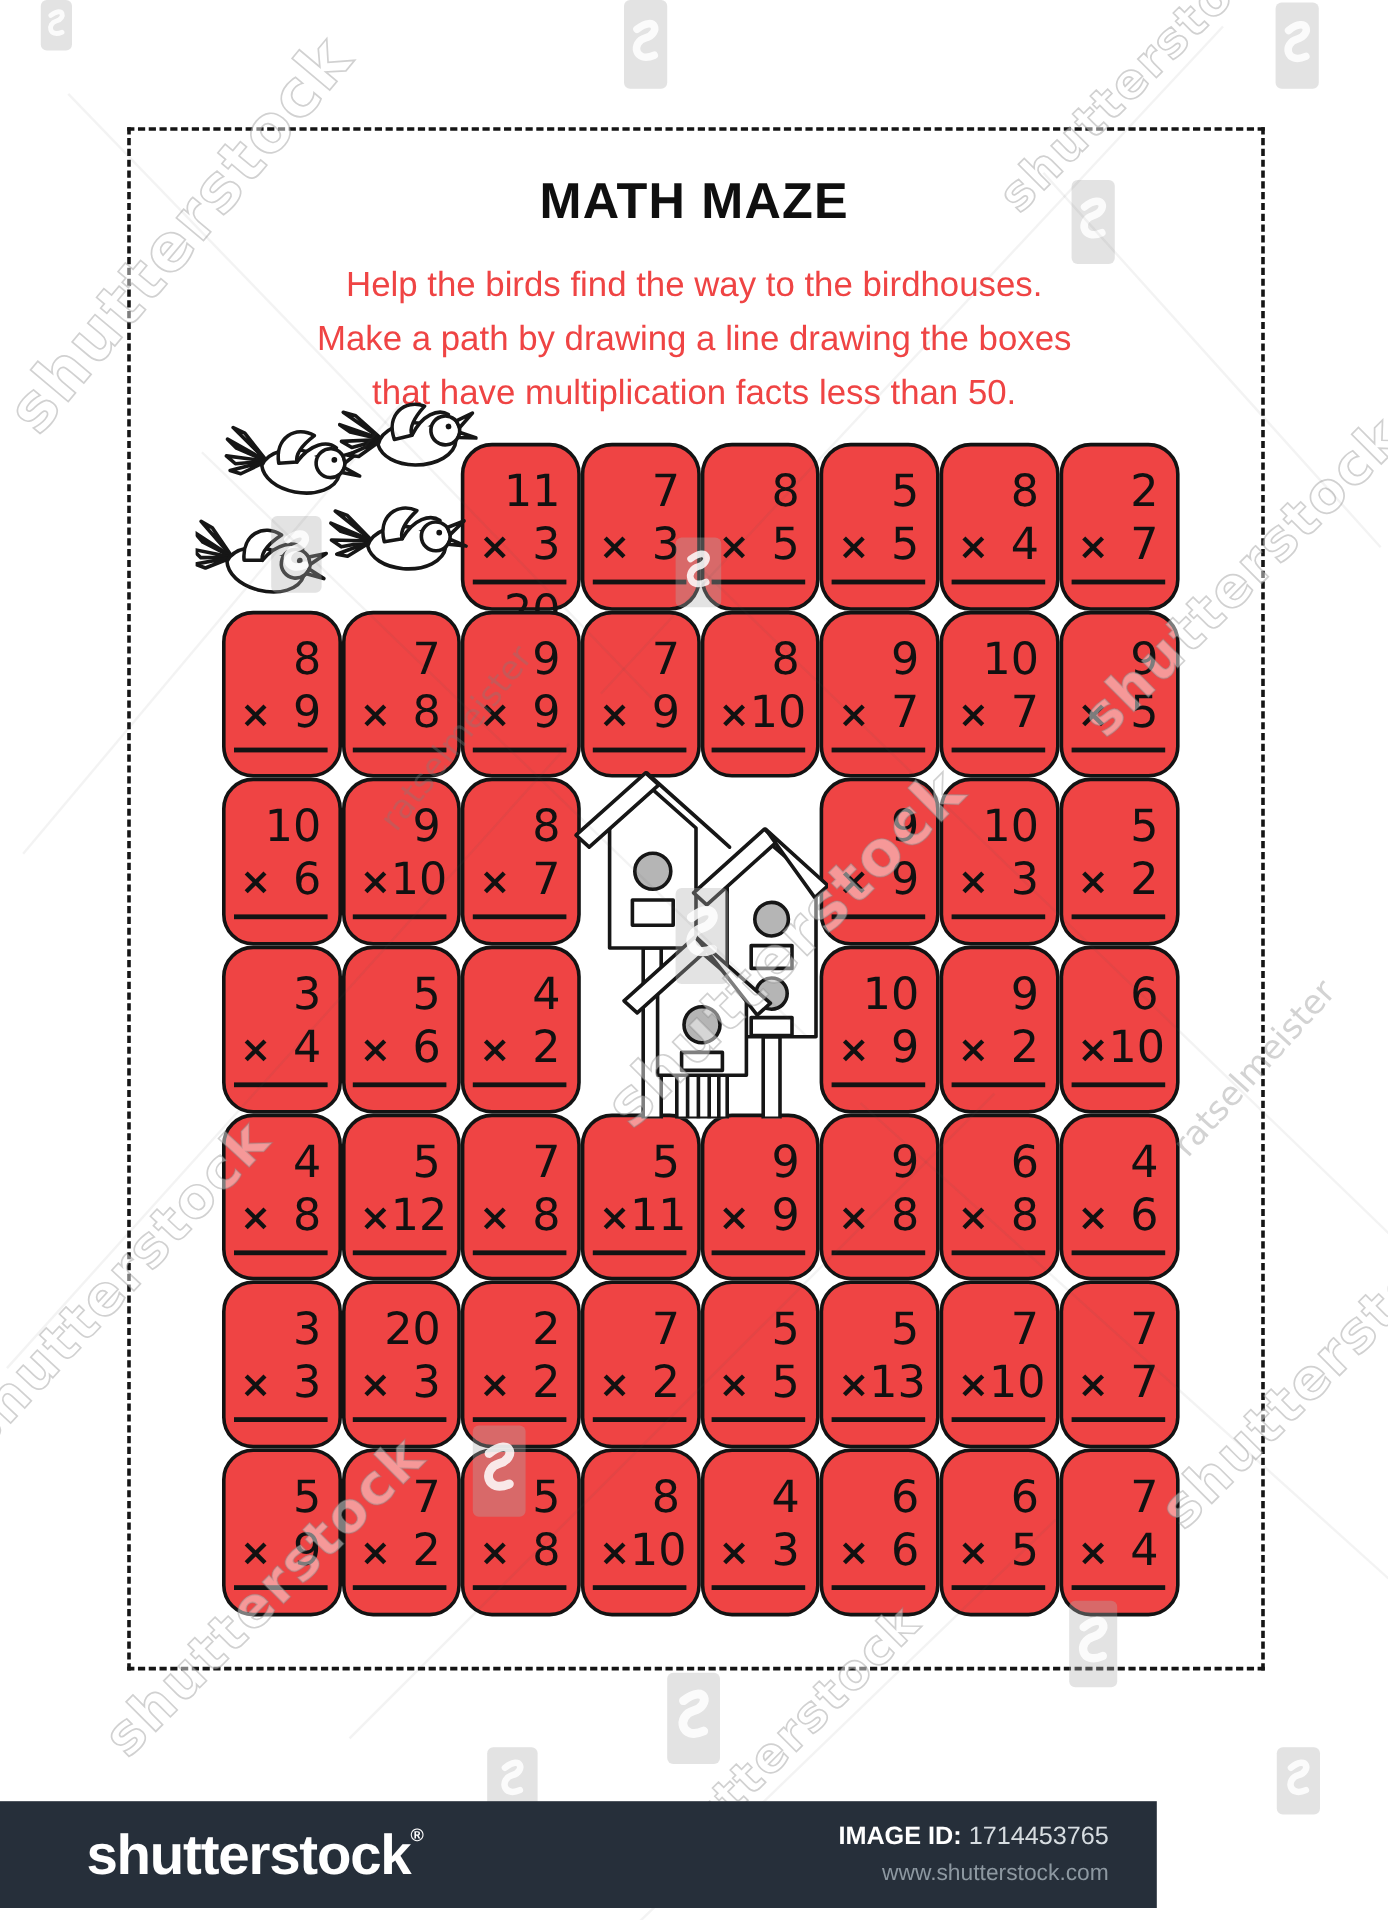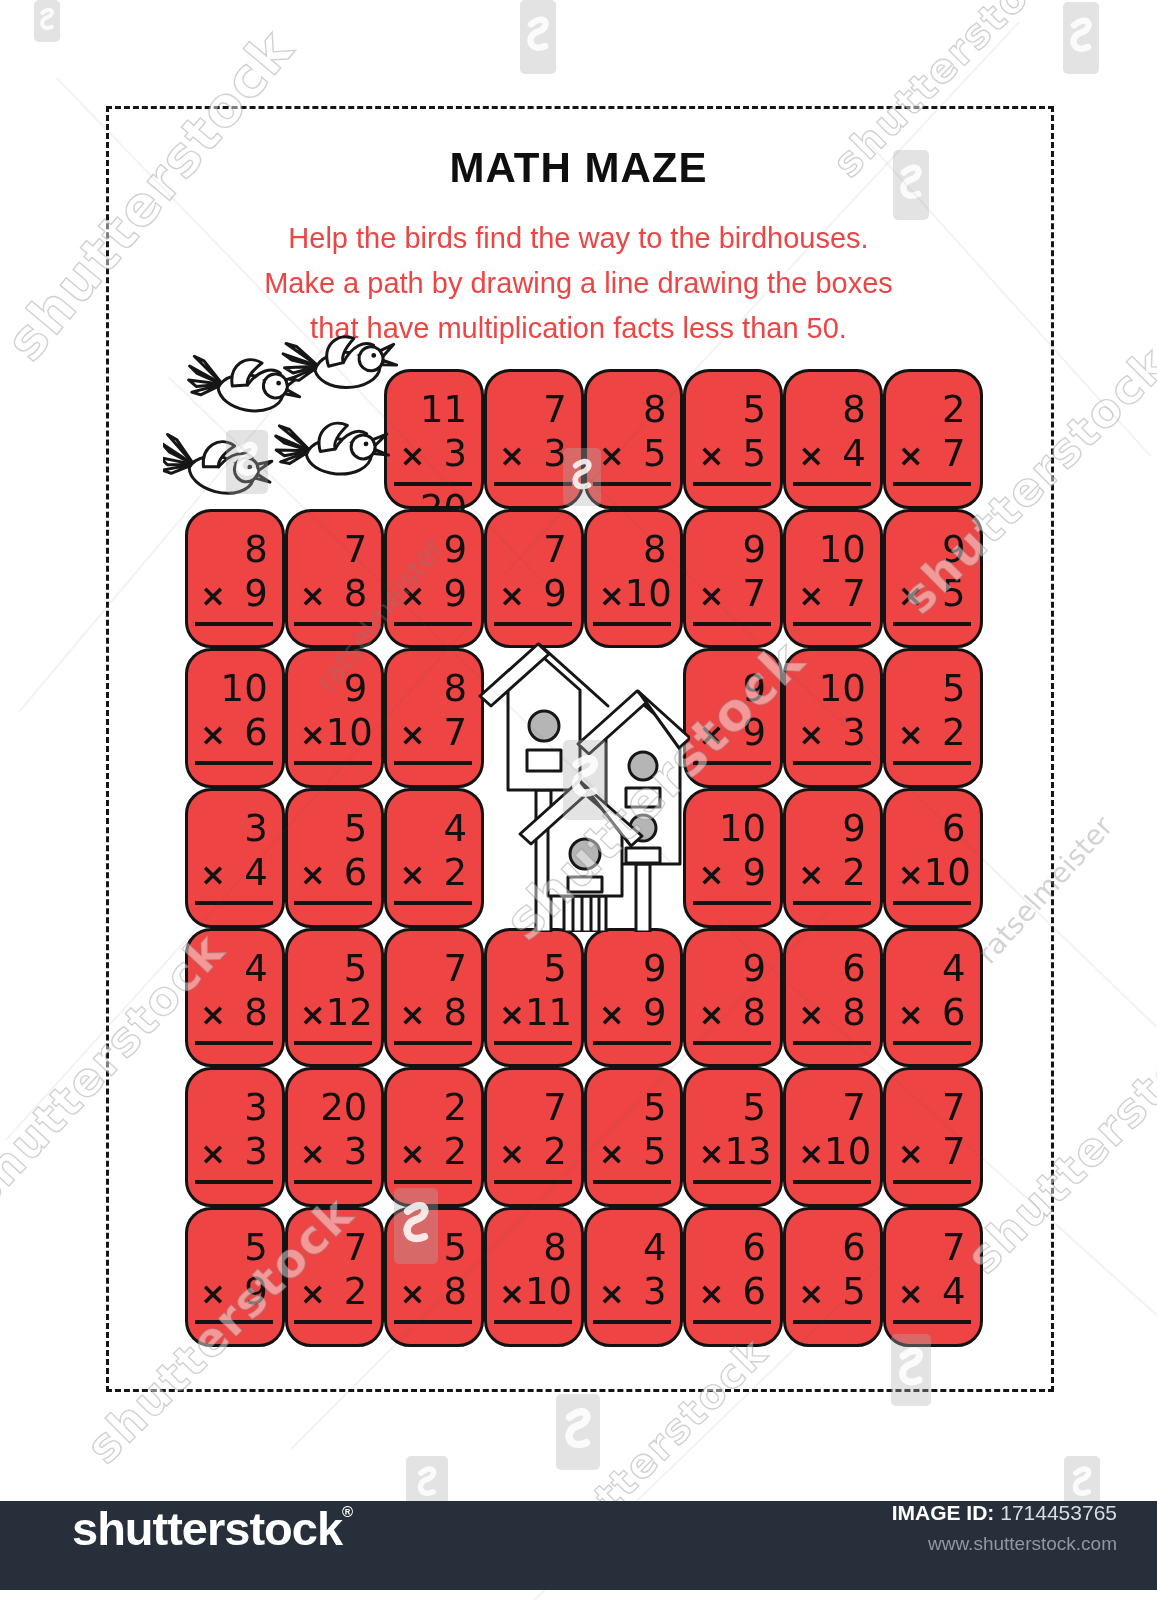--- a/index.html
+++ b/index.html
@@ -30,22 +30,22 @@
   
   .wm-layer{position:absolute;left:0;top:0;width:1157px;height:1600px;z-index:4;pointer-events:none;}
   .wm-brand{position:absolute;font-family:"DejaVu Sans",sans-serif;font-weight:bold;
             letter-spacing:2px;color:rgba(255,255,255,0.45);
             -webkit-text-stroke:1.4px rgba(140,140,140,0.40);white-space:nowrap;}
   .wm-author{position:absolute;font-family:"DejaVu Sans",sans-serif;
              color:rgba(125,125,125,0.34);white-space:nowrap;}
   .wm-square{position:absolute;background:rgba(175,175,175,0.35);border-radius:5px;}
   .wm-line{position:absolute;height:2px;background:rgba(90,90,90,0.07);}
   
-  .footer{position:absolute;left:0;top:1501px;width:1157px;height:89px;z-index:6;
-          display:flex;align-items:flex-start;justify-content:space-between;}
+  .footer{position:absolute;left:0;top:1501px;width:964px;height:89px;z-index:6;
+          display:flex;align-items:center;justify-content:space-between;}
   .logo{margin-left:72px;font-size:47px;font-weight:bold;letter-spacing:-1px;color:#ffffff;
         font-family:"Liberation Sans",sans-serif;}
   .logo sup{font-size:15px;vertical-align:28px;letter-spacing:0;}
   .footer-right{margin-right:40px;text-align:right;margin-left:42px;}
   .fid{font-size:21px;color:#d7dde1;}
   .fid .fid-label{font-weight:bold;color:#ffffff;}
   .furl{font-size:19px;color:#8d98a1;margin-top:8px;}
 </style>
 </head>
 <body>

